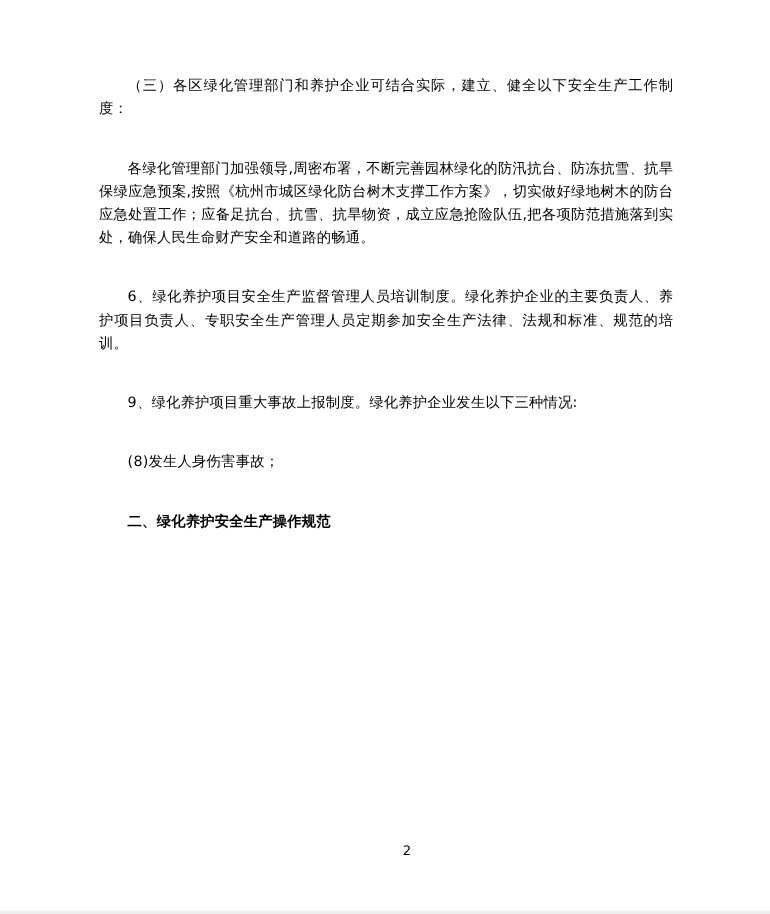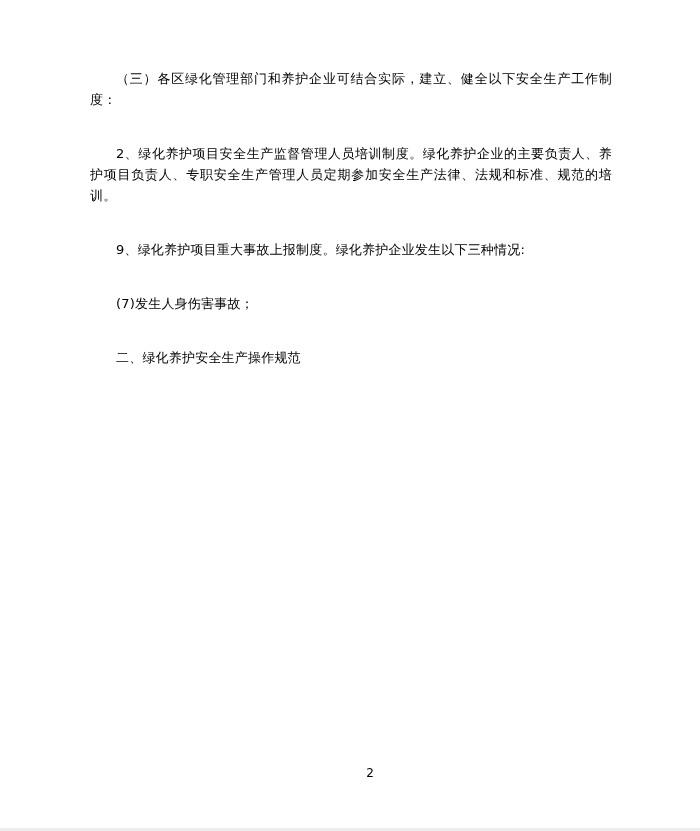--- a/index.html
+++ b/index.html
@@ -29,21 +29,21 @@
     font-size: 13px;
     line-height: 21px;
     text-align: justify;
     letter-spacing: 0.2px;
   }
   .doc-body p {
     margin: 0 0 33px 0;
     text-indent: 2em;
   }
   .doc-body p.bold {
-    font-weight: normal;
+    font-weight: bold;
   }
   .page-number {
     position: absolute;
     top: 766px;
     left: 0;
     width: 100%;
     text-align: center;
     font-size: 12px;
     color: #000000;
   }
@@ -55,20 +55,21 @@
     height: 3px;
     background: #ededed;
   }
 </style>
 </head>
 <body>
 
 <div class="page">
   <div class="doc-body">
       <p class="para">（三）各区绿化管理部门和养护企业可结合实际，建立、健全以下安全生产工作制度：</p>
-      <p class="para">2、绿化养护项目安全生产监督管理人员培训制度。绿化养护企业的主要负责人、养护项目负责人、专职安全生产管理人员定期参加安全生产法律、法规和标准、规范的培训。</p>
+      <p class="para">各绿化管理部门加强领导,周密布署，不断完善园林绿化的防汛抗台、防冻抗雪、抗旱保绿应急预案,按照《杭州市城区绿化防台树木支撑工作方案》，切实做好绿地树木的防台应急处置工作；应备足抗台、抗雪、抗旱物资，成立应急抢险队伍,把各项防范措施落到实处，确保人民生命财产安全和道路的畅通。</p>
+      <p class="para">6、绿化养护项目安全生产监督管理人员培训制度。绿化养护企业的主要负责人、养护项目负责人、专职安全生产管理人员定期参加安全生产法律、法规和标准、规范的培训。</p>
       <p class="para">9、绿化养护项目重大事故上报制度。绿化养护企业发生以下三种情况:</p>
-      <p class="para">(7)发生人身伤害事故；</p>
+      <p class="para">(8)发生人身伤害事故；</p>
       <p class="para bold">二、绿化养护安全生产操作规范</p>
     </div>
   <div class="page-number">2</div>
   <div class="page-edge"></div>
 </div>
 
 </body></html>

